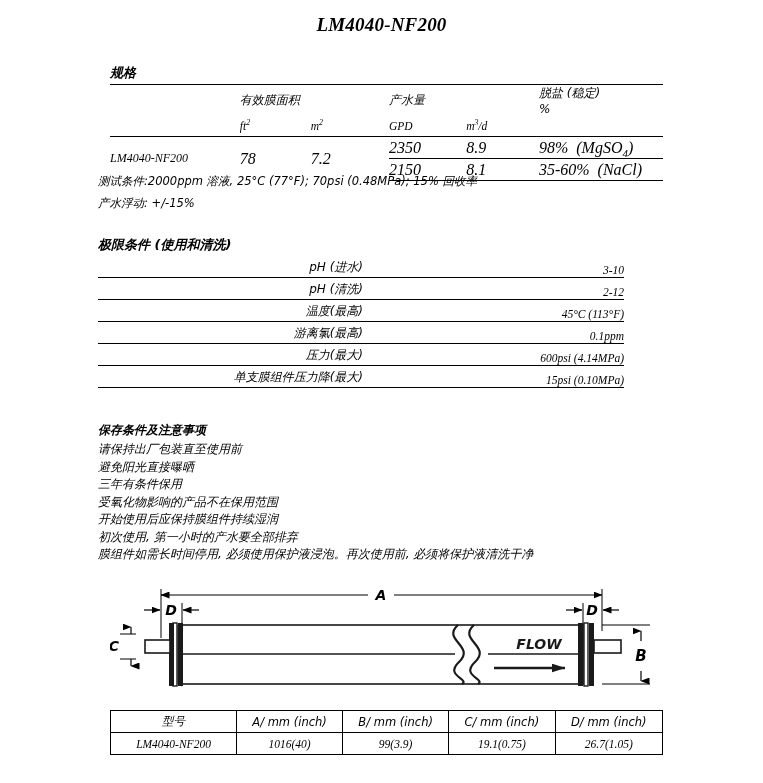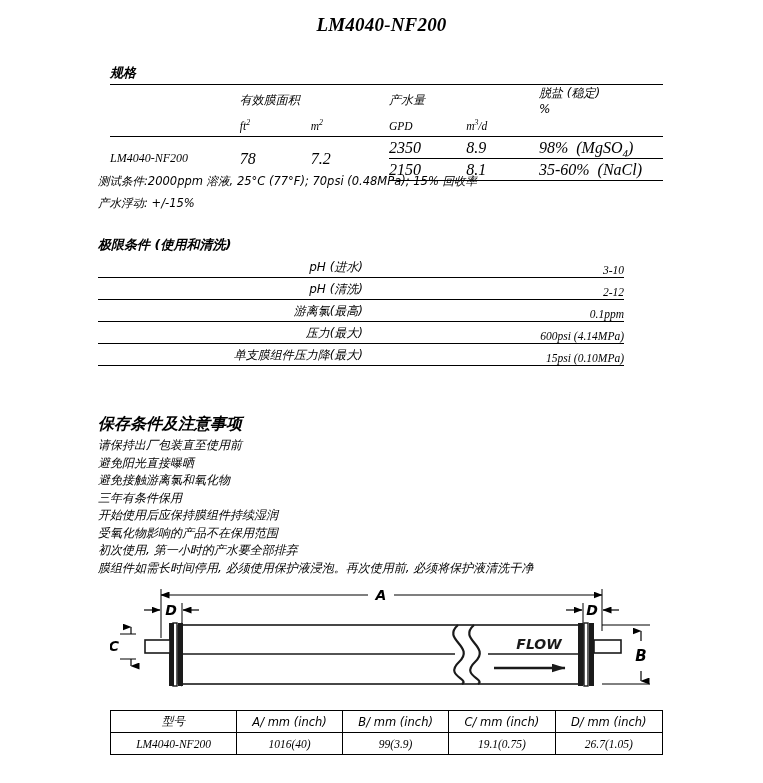--- a/index.html
+++ b/index.html
@@ -104,24 +104,25 @@
   td.lim-label {
     width: 265px;
     font-family: "DejaVu Sans", "Liberation Sans", sans-serif;
     font-size: 12px;
   }
   td.lim-value { font-size: 11.5px; margin-left: 34px; }
 
   
   .storage-wrap { position: absolute; left: 98px; top: 414px; }
   .storage-heading {
-    font-size: 16px;
+    font-size: 12px;
     font-weight: bold;
     font-family: "DejaVu Sans", "Liberation Sans", sans-serif;
     margin-bottom: 2px;
+    margin-top: 8px;
   }
   .storage-line {
     font-size: 12px;
     font-family: "DejaVu Sans", "Liberation Sans", sans-serif;
     line-height: 17.5px;
     white-space: nowrap;
   }
 
   
   .drawing { position: absolute; left: 110px; top: 583px; }
@@ -202,43 +203,46 @@
       <tbody>
           <tr>
         <td class="lim-label">pH (进水)</td>
         <td class="lim-value">3-10</td>
       </tr>
       <tr>
         <td class="lim-label">pH (清洗)</td>
         <td class="lim-value">2-12</td>
       </tr>
       <tr>
+        <td class="lim-label">温度(最高)</td>
+        <td class="lim-value">45°C (113°F)</td>
+      </tr>
+      <tr>
         <td class="lim-label">游离氯(最高)</td>
         <td class="lim-value">0.1ppm</td>
       </tr>
       <tr>
         <td class="lim-label">压力(最大)</td>
         <td class="lim-value">600psi (4.14MPa)</td>
       </tr>
       <tr>
         <td class="lim-label">单支膜组件压力降(最大)</td>
         <td class="lim-value">15psi (0.10MPa)</td>
       </tr>
     </tbody>
       </table>
   </div>
 
   <div class="storage-wrap">
     <div class="storage-heading">保存条件及注意事项</div>
     <div class="storage-line">请保持出厂包装直至使用前</div>
     <div class="storage-line">避免阳光直接曝晒</div>
-    <div class="storage-line">避免接触游离氯和氧化物</div>
     <div class="storage-line">三年有条件保用</div>
+    <div class="storage-line">受氧化物影响的产品不在保用范围</div>
     <div class="storage-line">开始使用后应保持膜组件持续湿润</div>
-    <div class="storage-line">受氧化物影响的产品不在保用范围</div>
     <div class="storage-line">初次使用, 第一小时的产水要全部排弃</div>
     <div class="storage-line">膜组件如需长时间停用, 必须使用保护液浸泡。再次使用前, 必须将保护液清洗干净</div>
   </div>
 
   <div class="drawing">
     <svg width="545" height="110" viewBox="0 0 545 110">
       <defs>
         <marker id="arrR" markerWidth="9" markerHeight="7" refX="8.5" refY="3.5" orient="auto" markerUnits="userSpaceOnUse">
           <path d="M0,0 L9,3.5 L0,7 z" fill="#000"></path>
         </marker>

